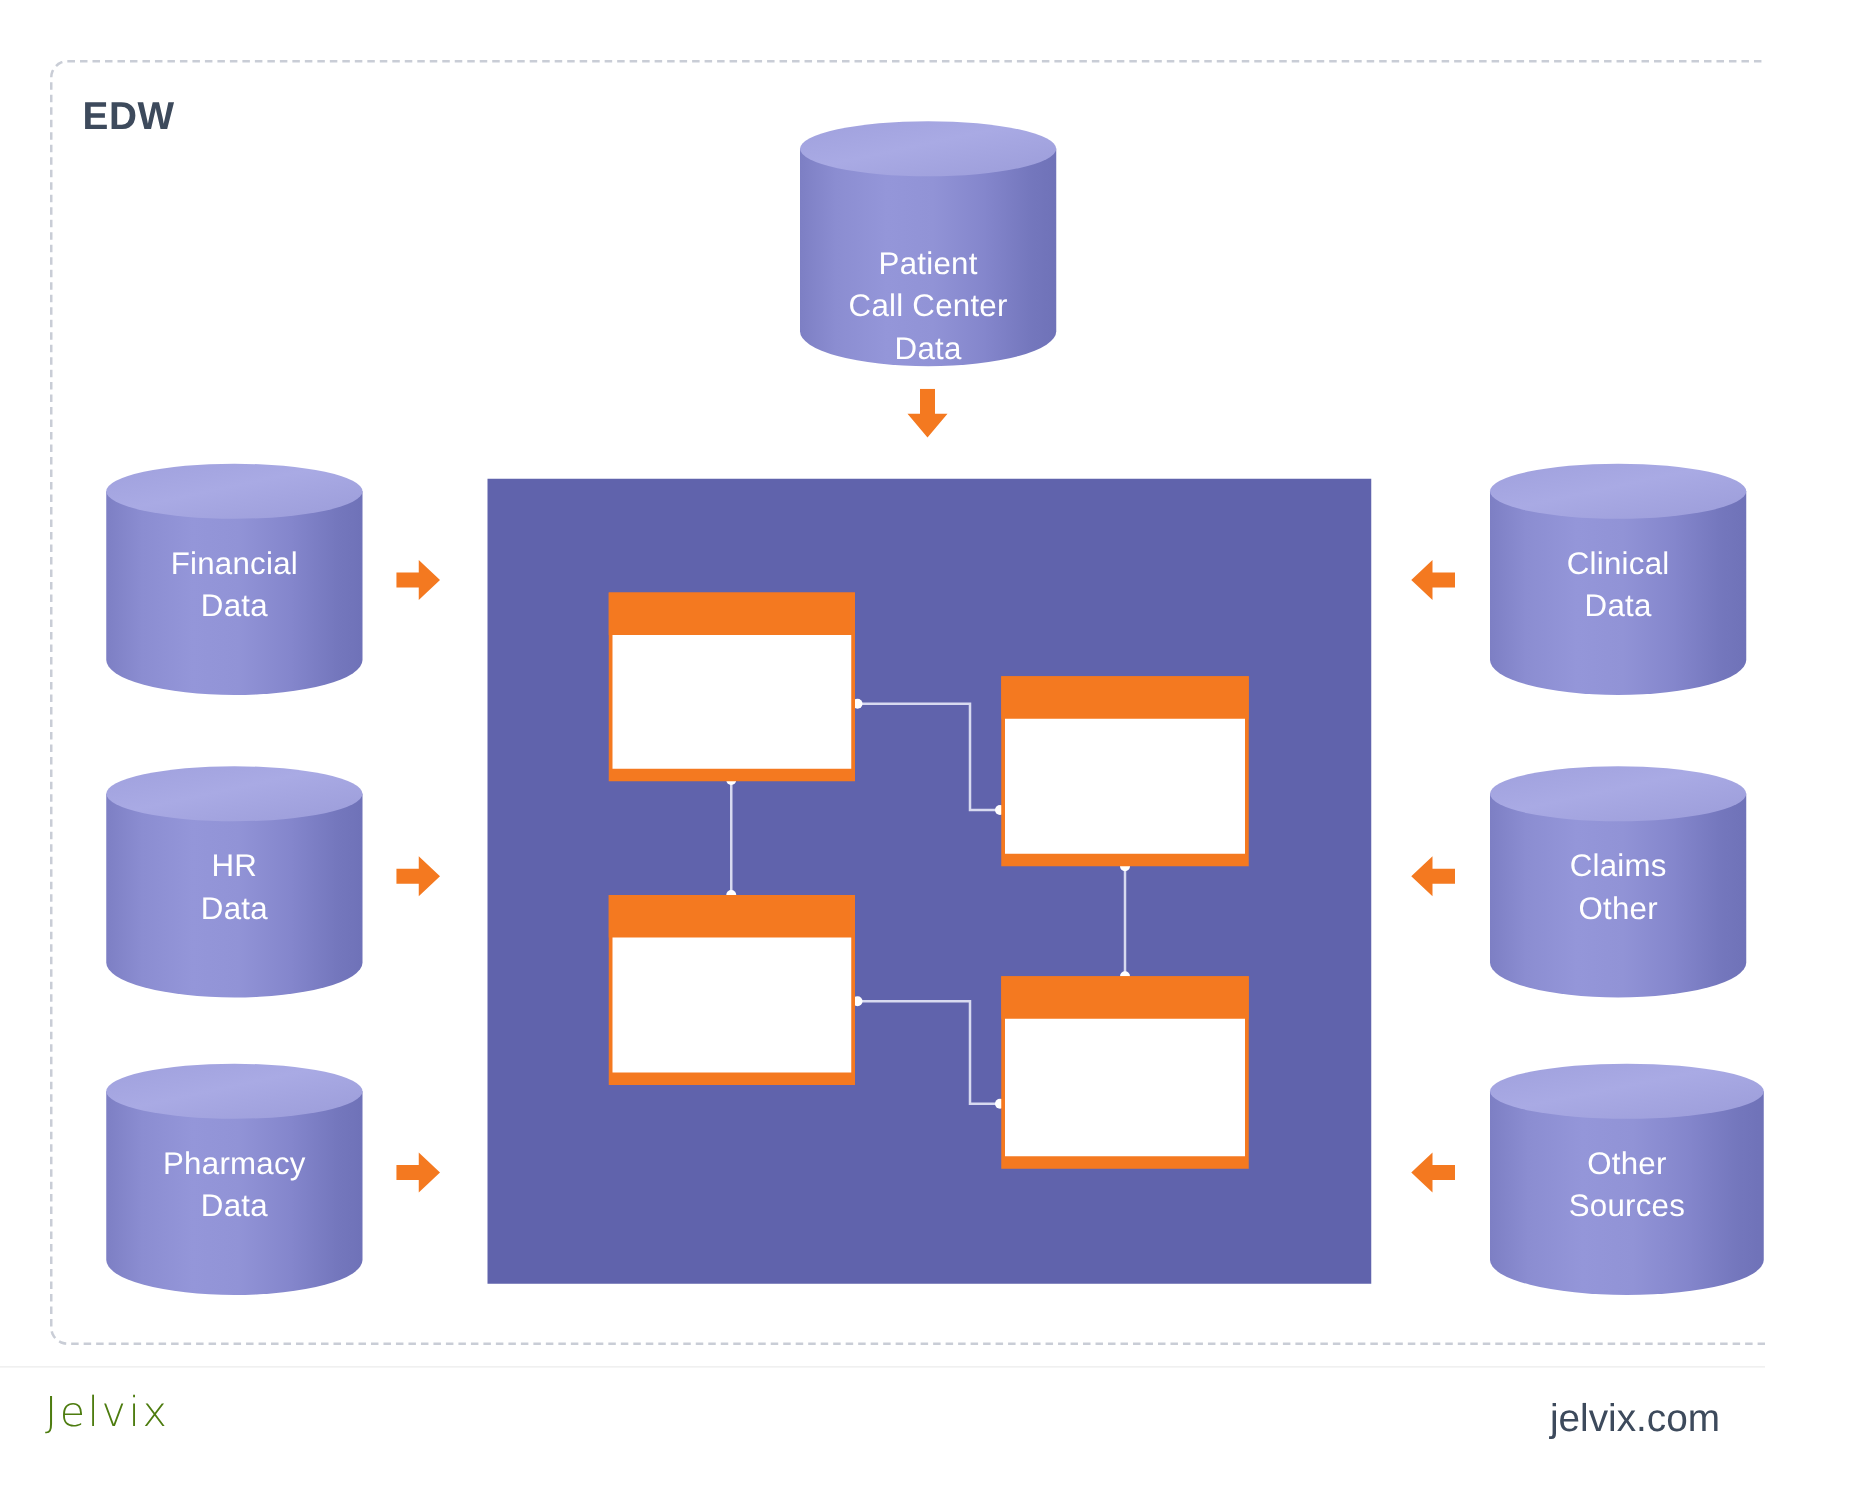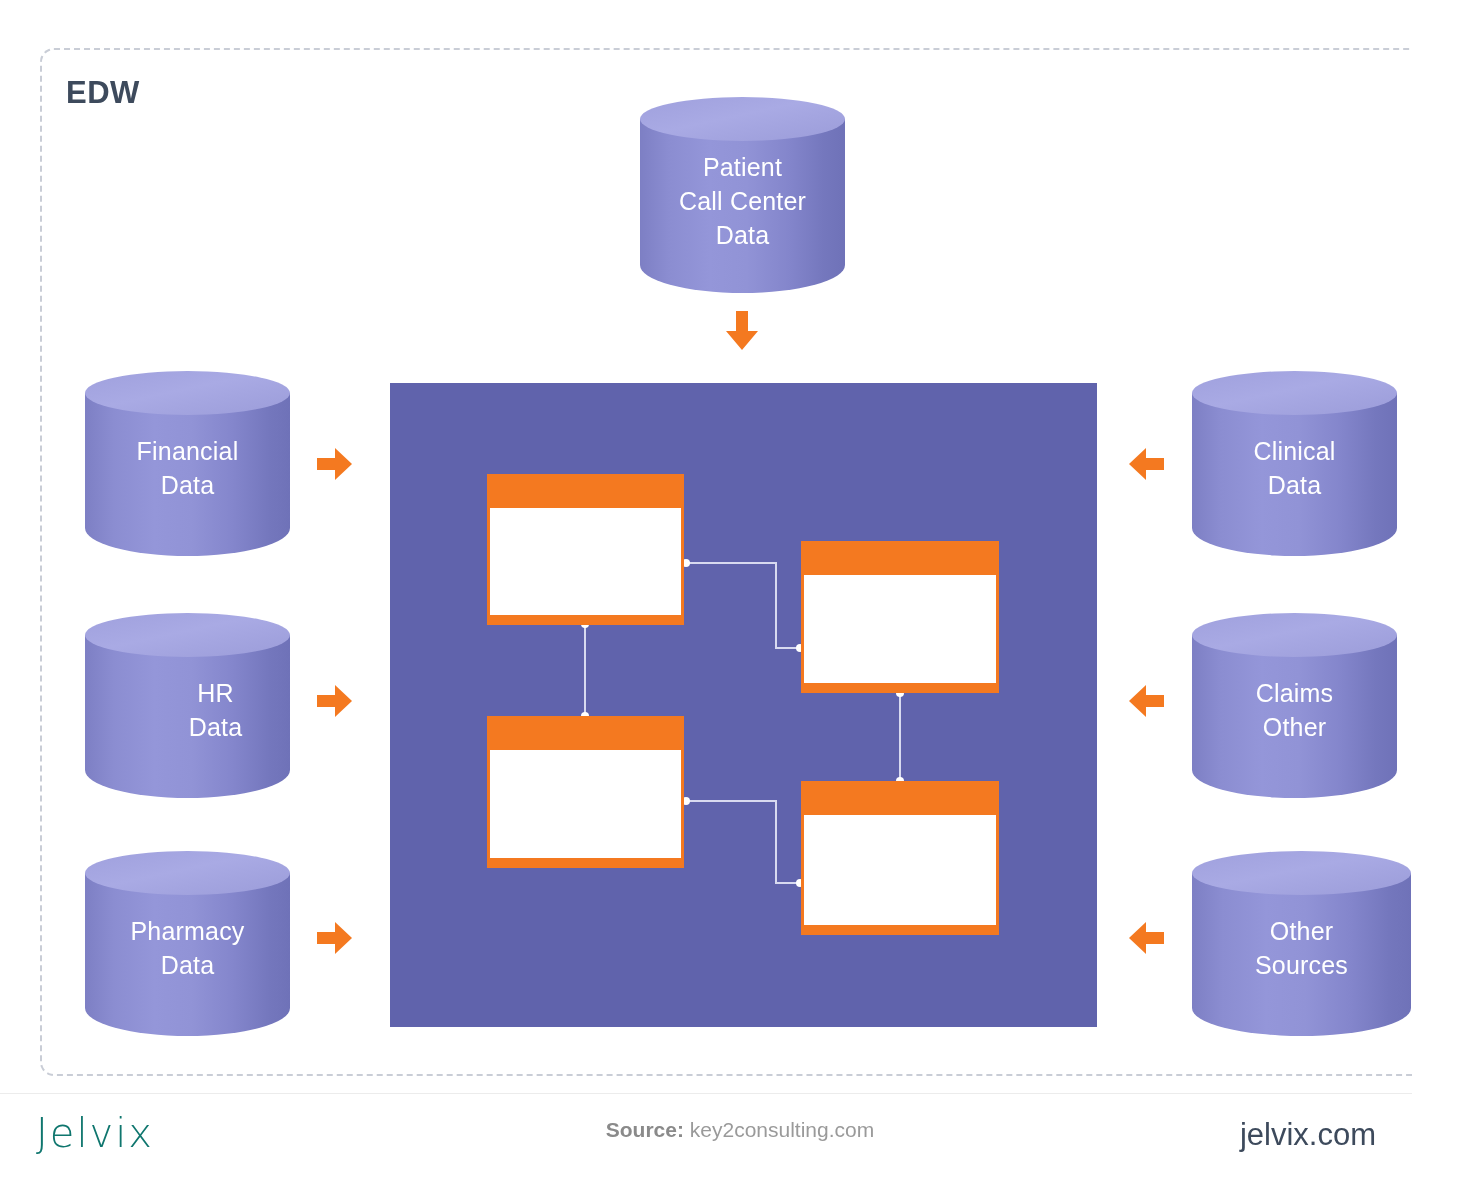--- a/index.html
+++ b/index.html
@@ -141,24 +141,24 @@
     left: 0;
     top: 1093px;
     width: 1480px;
     height: 1px;
     background: #ececec;
   }
   .logo {
     position: absolute;
     left: 36px;
     top: 1110px;
-    font-size: 40px;
+    font-size: 33px;
     font-weight: 300;
     letter-spacing: 2px;
-    color: #0f766e;
+    color: #4d7c0f;
     font-family: "DejaVu Sans", sans-serif;
   }
   .source {
     position: absolute;
     left: 0;
     top: 1118px;
     width: 1480px;
     text-align: center;
     font-size: 21px;
     color: #9a9a9a;
@@ -176,21 +176,21 @@
 <body>
 
 <div id="canvas">
 
   <div class="edw-frame"></div>
   <div class="edw-title">EDW</div>
 
   <div class="cyl" style="left:640px; top:97px; width:205px; height:196px;">
     <div class="body"></div>
     <div class="top"></div>
-    <div class="label" style="white-space:pre-line;">Patient
+    <div class="label" style="white-space:pre-line;margin-top:44px;">Patient
 Call Center
 Data</div>
   </div>
   <div class="arrow" style="left:725px; top:311px; width:34px; height:40px;">
     <svg width="34" height="40" viewBox="0 0 34 40">
       <polygon points="11,0 23,0 23,20 33,20 17,39 1,20 11,20" fill="#f47920"></polygon>
     </svg>
   </div>
 
   <div class="panel"></div>
@@ -242,21 +242,21 @@
   </div>
   <div class="arrow" style="left:317px; top:447px;">
     <svg width="36" height="34" viewBox="0 0 36 34">
       <polygon points="0,11 18,11 18,1 35,17 18,33 18,23 0,23" fill="#f47920"></polygon>
     </svg>
   </div>
 
   <div class="cyl" style="left:85px; top:613px; width:205px; height:185px;">
     <div class="body"></div>
     <div class="top"></div>
-    <div class="label" style="white-space:pre-line;padding-left:28px;">HR
+    <div class="label" style="white-space:pre-line;">HR
 Data</div>
   </div>
   <div class="arrow" style="left:317px; top:684px;">
     <svg width="36" height="34" viewBox="0 0 36 34">
       <polygon points="0,11 18,11 18,1 35,17 18,33 18,23 0,23" fill="#f47920"></polygon>
     </svg>
   </div>
 
   <div class="cyl" style="left:85px; top:851px; width:205px; height:185px;">
     <div class="body"></div>
@@ -301,19 +301,15 @@
 Sources</div>
   </div>
   <div class="arrow" style="left:1128px; top:921px;">
     <svg width="36" height="34" viewBox="0 0 36 34">
       <polygon points="36,11 18,11 18,1 1,17 18,33 18,23 36,23" fill="#f47920"></polygon>
     </svg>
   </div>
 
   <div class="footer-rule"></div>
   <div class="logo">Jelvix</div>
-  <div class="source">
-    <b>Source:</b>
-    <span>key2consulting.com</span>
-  </div>
   <div class="site">jelvix.com</div>
 
 </div>
 
 </body></html>

